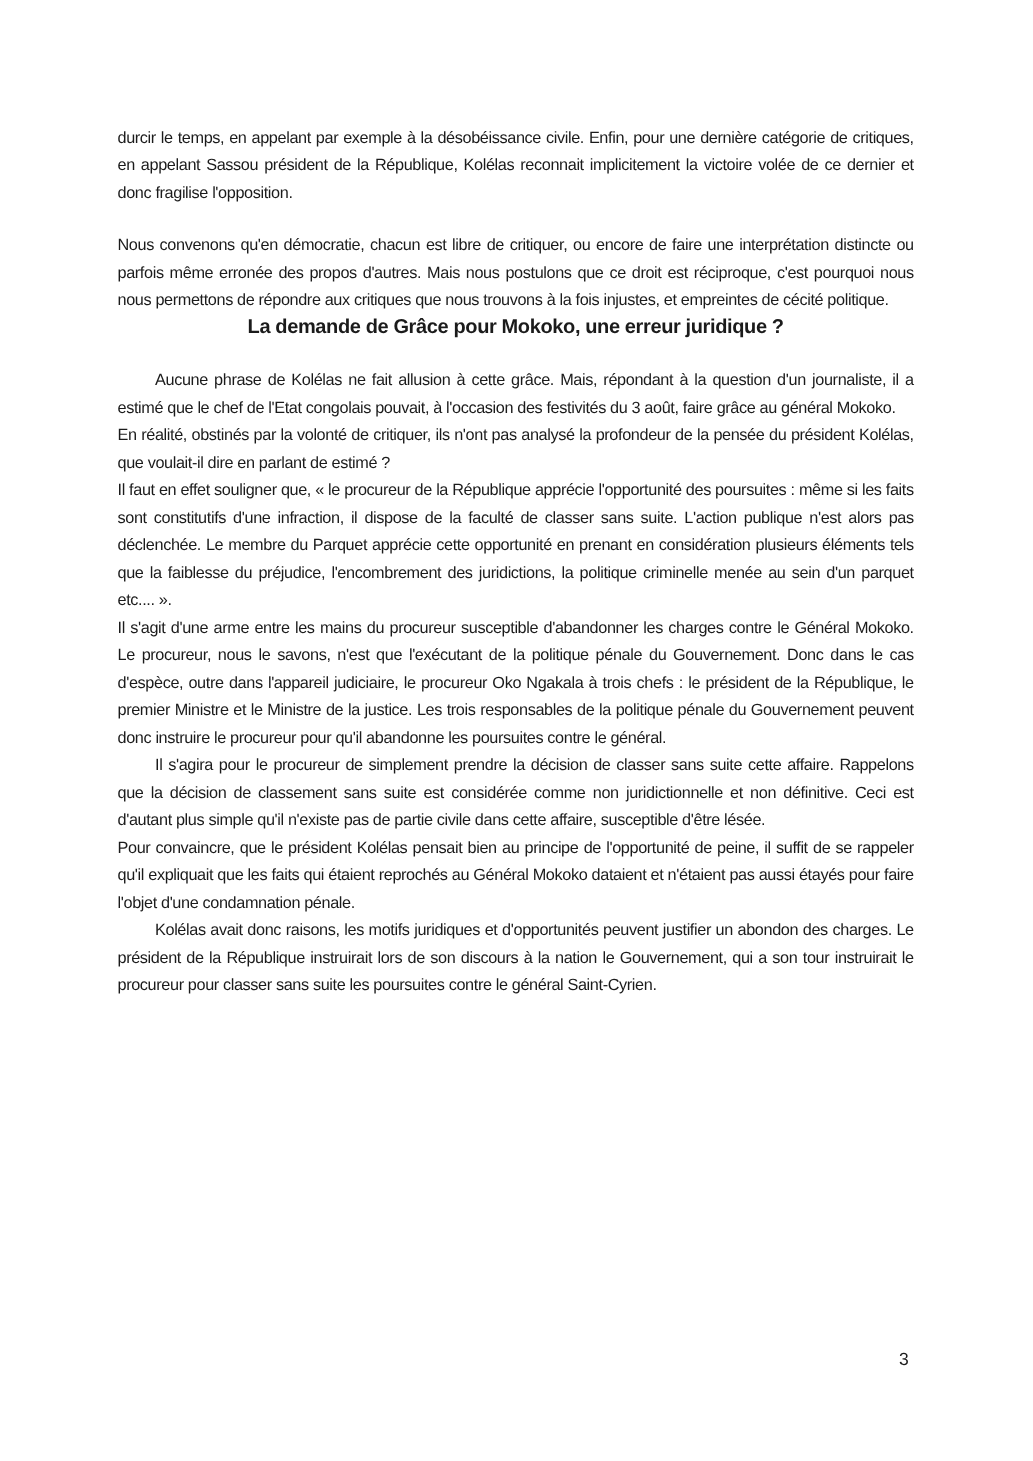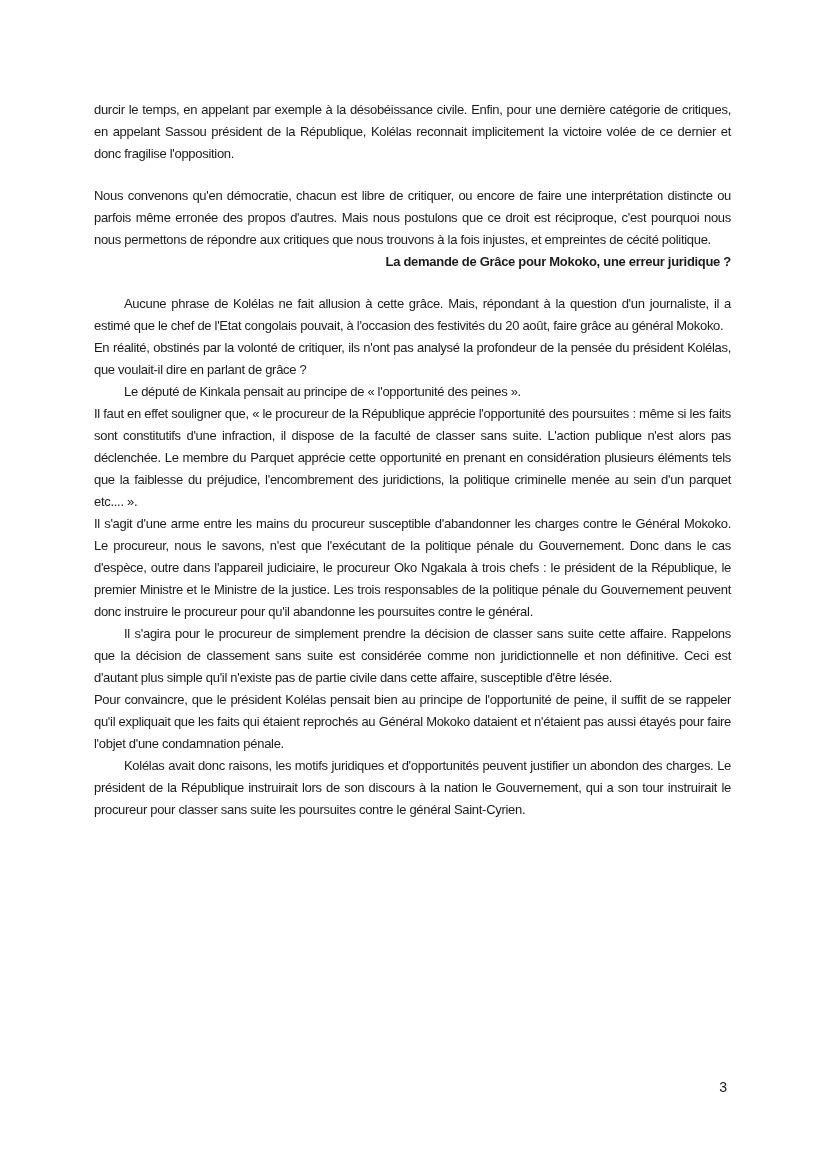--- a/index.html
+++ b/index.html
@@ -32,44 +32,43 @@
   }
   .gap {
     margin-top: 20px !important;
   }
   .indent {
     text-indent: 30px;
   }
   .heading {
     font-weight: bold;
     margin: 13px 0 0 0;
-    font-size: 13px;
+    font-size: 16px;
     line-height: 22px;
-    text-align: right;
+    text-align: center;
   }
   .page-number {
     position: absolute;
     top: 1079px;
     right: 99px;
     font-size: 14px;
     line-height: 16px;
     letter-spacing: 0;
     color: #1b1b1b;
   }
 </style>
 </head>
 <body>
 
 <div class="page-content">
   <p>durcir le temps, en appelant par exemple à la désobéissance civile. Enfin, pour une dernière catégorie de critiques, en appelant Sassou président de la République, Kolélas reconnait implicitement la victoire volée de ce dernier et donc fragilise l'opposition.</p>
   <p class="gap">Nous convenons qu'en démocratie, chacun est libre de critiquer, ou encore de faire une interprétation distincte ou parfois même erronée des propos d'autres. Mais nous postulons que ce droit est réciproque, c'est pourquoi nous nous permettons de répondre aux critiques que nous trouvons à la fois injustes, et empreintes de cécité politique.</p>
   <p class="heading">La demande de Grâce pour Mokoko, une erreur juridique ?</p>
-  <p class="gap indent">Aucune phrase de Kolélas ne fait allusion à cette grâce. Mais, répondant à la question d'un journaliste, il a estimé que le chef de l'Etat congolais pouvait, à l'occasion des festivités du 20 août, faire grâce au général Mokoko.</p>
-  <p>En réalité, obstinés par la volonté de critiquer, ils n'ont pas analysé la profondeur de la pensée du président Kolélas, que voulait-il dire en parlant de grâce ?</p>
-  <p class="indent">Le député de Kinkala pensait au principe de « l'opportunité des peines ».</p>
+  <p class="gap indent">Aucune phrase de Kolélas ne fait allusion à cette grâce. Mais, répondant à la question d'un journaliste, il a estimé que le chef de l'Etat congolais pouvait, à l'occasion des festivités du 3 août, faire grâce au général Mokoko.</p>
+  <p>En réalité, obstinés par la volonté de critiquer, ils n'ont pas analysé la profondeur de la pensée du président Kolélas, que voulait-il dire en parlant de estimé ?</p>
   <p>Il faut en effet souligner que, « le procureur de la République apprécie l'opportunité des poursuites : même si les faits sont constitutifs d'une infraction, il dispose de la faculté de classer sans suite. L'action publique n'est alors pas déclenchée. Le membre du Parquet apprécie cette opportunité en prenant en considération plusieurs éléments tels que la faiblesse du préjudice, l'encombrement des juridictions, la politique criminelle menée au sein d'un parquet etc.... ».</p>
   <p>Il s'agit d'une arme entre les mains du procureur susceptible d'abandonner les charges contre le Général Mokoko. Le procureur, nous le savons, n'est que l'exécutant de la politique pénale du Gouvernement. Donc dans le cas d'espèce, outre dans l'appareil judiciaire, le procureur Oko Ngakala à trois chefs : le président de la République, le premier Ministre et le Ministre de la justice.  Les trois responsables de la politique pénale du Gouvernement peuvent donc instruire le procureur pour qu'il abandonne les poursuites contre le général.</p>
   <p class="indent">Il s'agira pour le procureur de simplement prendre la décision de classer sans suite cette affaire. Rappelons que la décision de classement sans suite est considérée comme non juridictionnelle et non définitive. Ceci est d'autant plus simple qu'il n'existe pas de partie civile dans cette affaire, susceptible d'être lésée.</p>
   <p>Pour convaincre, que le président Kolélas pensait bien au principe de l'opportunité de peine, il suffit de se rappeler qu'il expliquait que les faits qui étaient reprochés au Général Mokoko dataient et n'étaient pas aussi étayés pour faire l'objet d'une condamnation pénale.</p>
   <p class="indent">Kolélas avait donc raisons, les motifs juridiques et d'opportunités peuvent justifier un abondon des charges. Le président de la République instruirait lors de son discours à la nation le Gouvernement, qui a son tour instruirait le procureur pour classer sans suite les poursuites contre le général Saint-Cyrien.</p>
 </div>
 
 <div class="page-number">3</div>
 
 </body></html>

